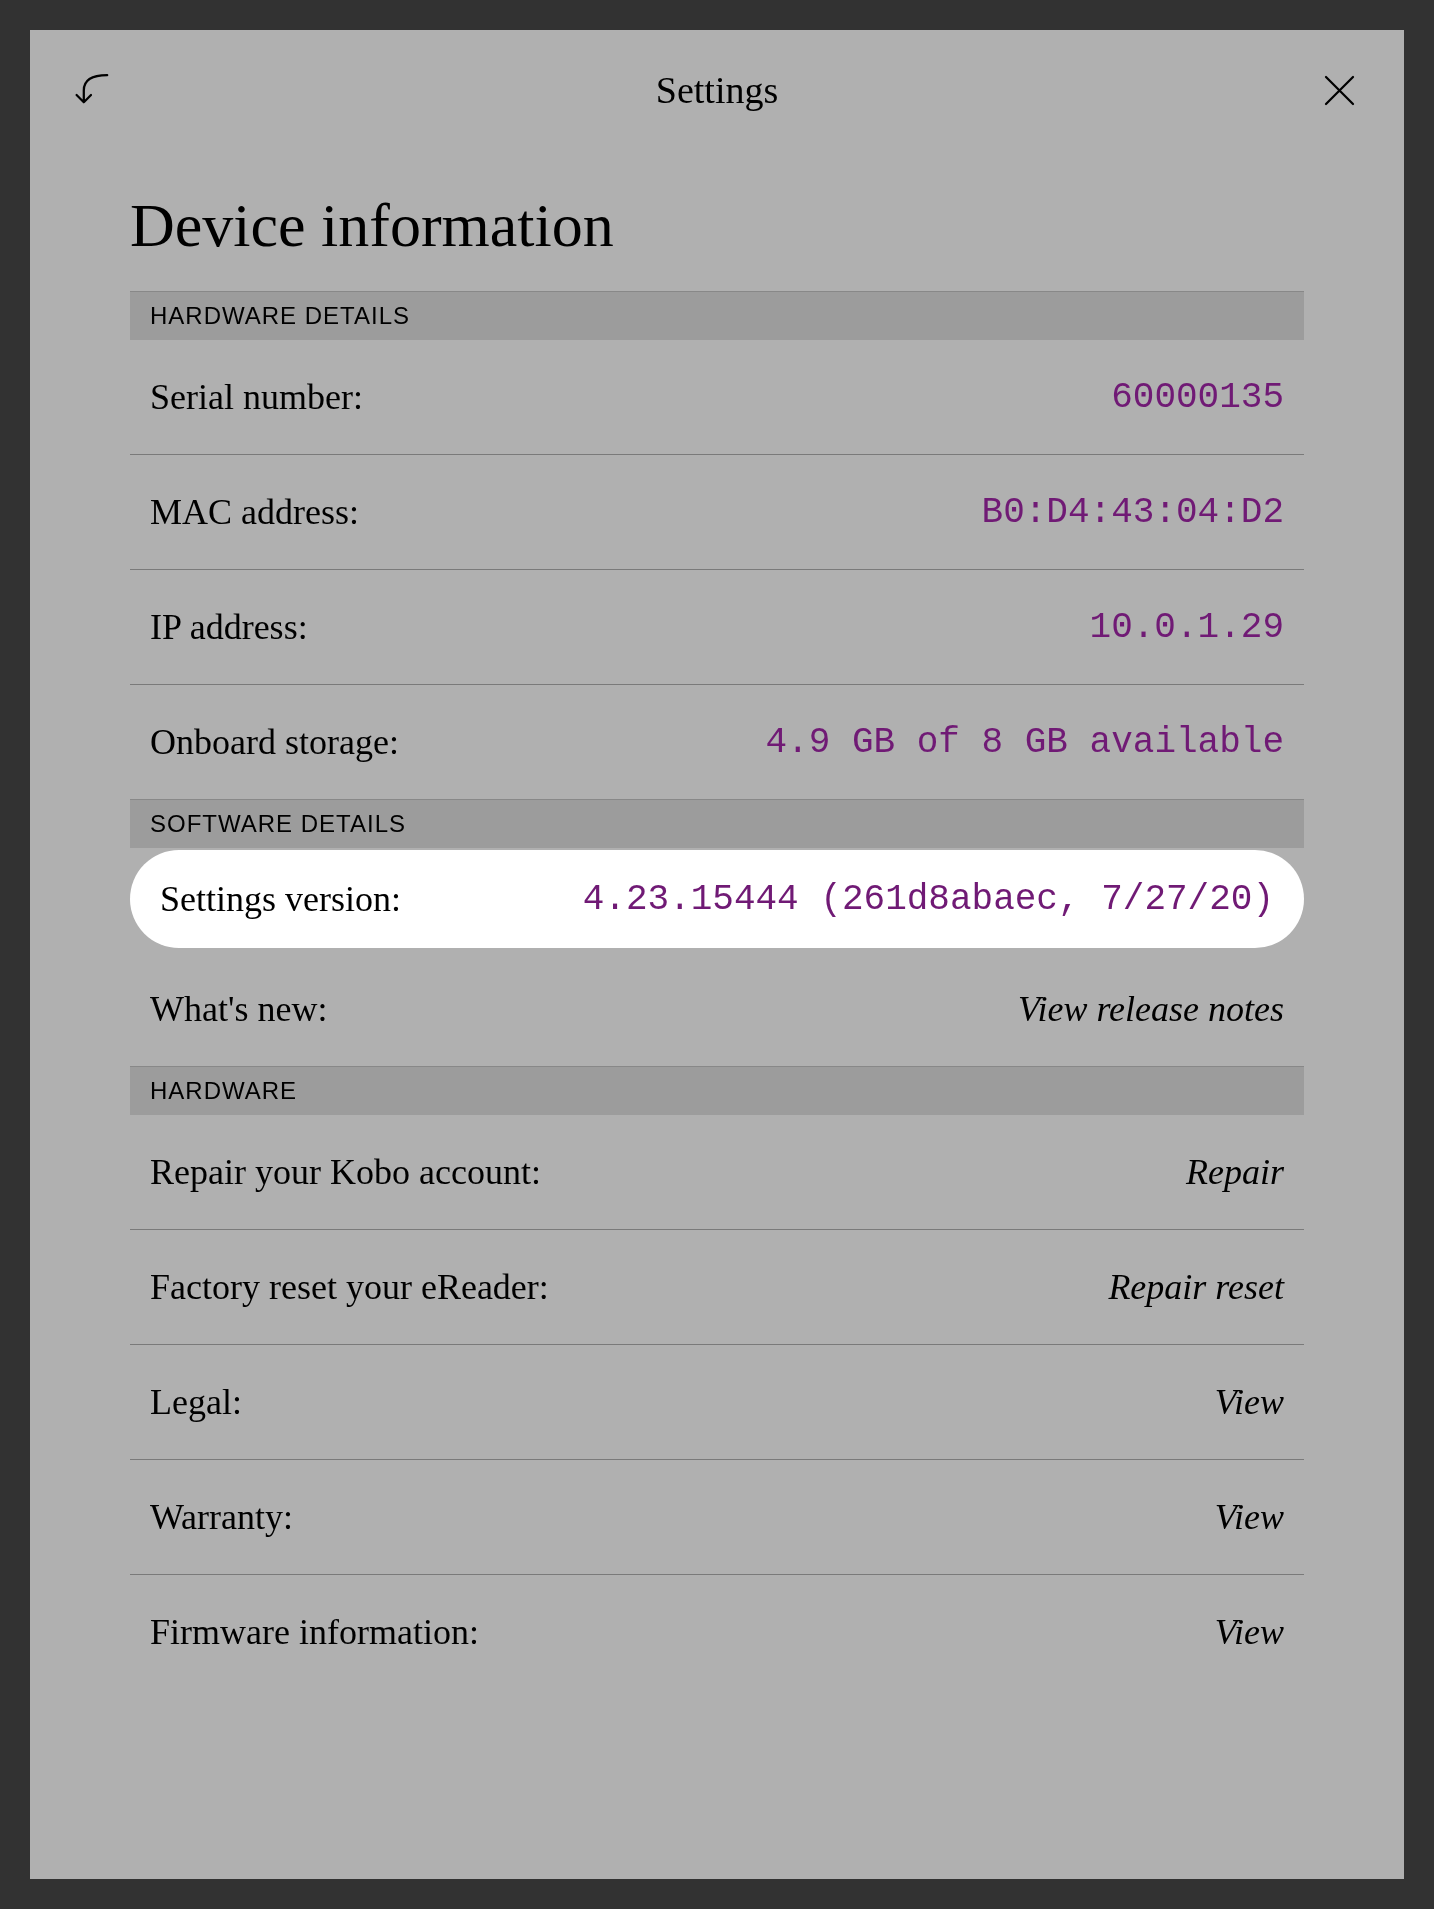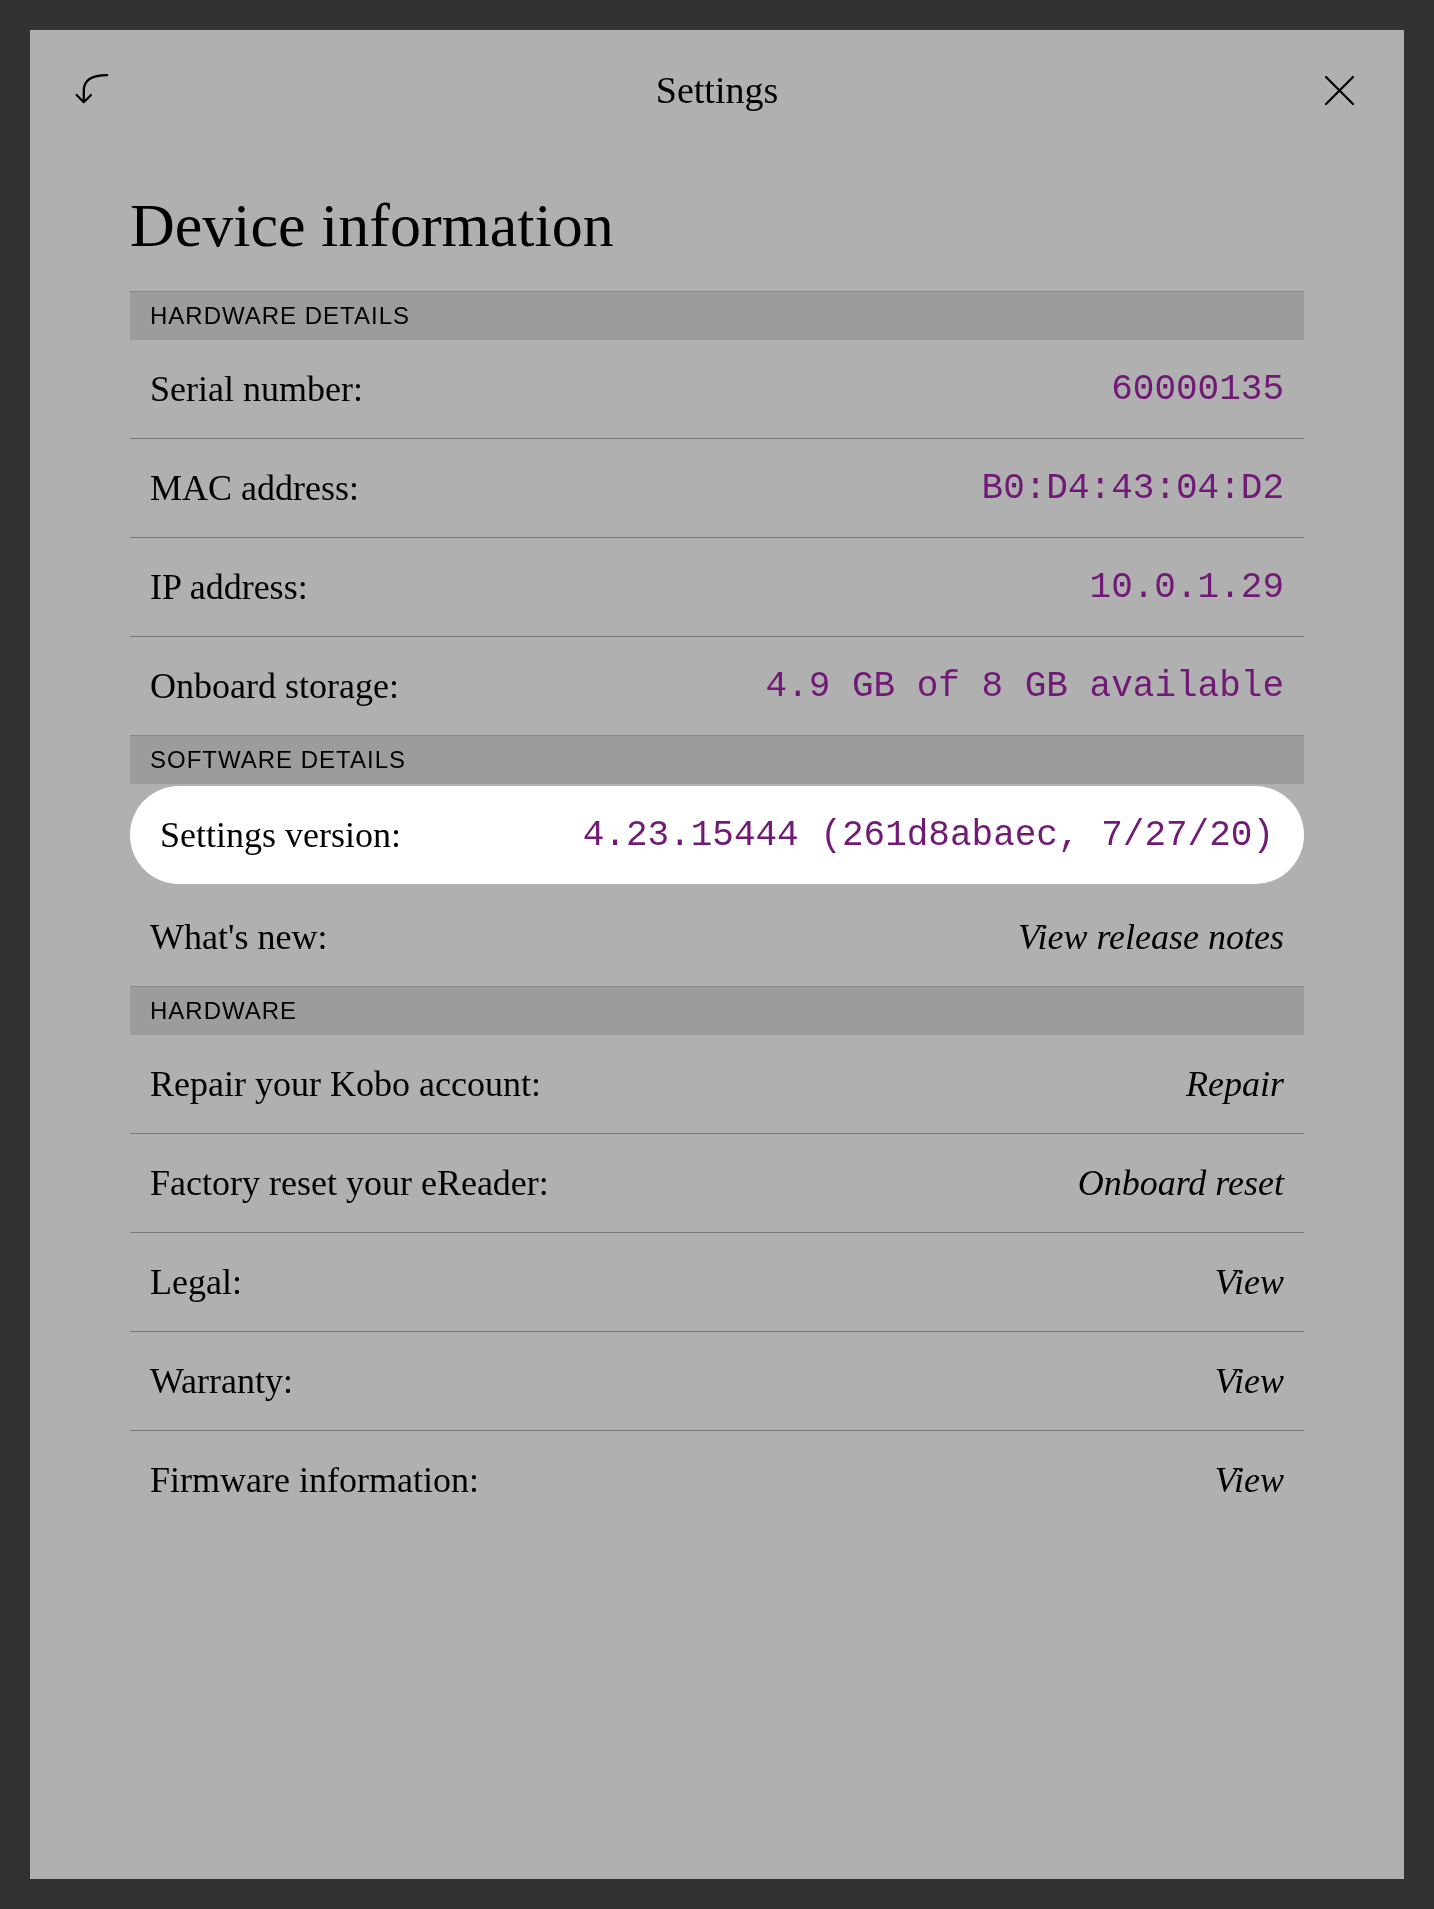--- a/index.html
+++ b/index.html
@@ -63,21 +63,21 @@
       font-size: 24px;
       color: #000;
       font-family: 'Helvetica Neue', Arial, sans-serif;
       letter-spacing: 1px;
       border-top: 1px solid #888;
     }
     .row {
       display: flex;
       justify-content: space-between;
       align-items: center;
-      padding: 28px 20px;
+      padding: 36px 20px;
       border-bottom: 1px solid #7a7a7a;
     }
     .row-label {
       font-size: 36px;
       color: #000;
       font-family: Georgia, serif;
     }
     .row-value {
       font-size: 36px;
       color: #701a75;
@@ -169,21 +169,21 @@
 
     <div class="section-header">HARDWARE</div>
 
     <div class="row">
       <span class="row-label">Repair your Kobo account:</span>
       <span class="row-action">Repair</span>
     </div>
 
     <div class="row">
       <span class="row-label">Factory reset your eReader:</span>
-      <span class="row-action">Onboard reset</span>
+      <span class="row-action">Repair reset</span>
     </div>
 
     <div class="row">
       <span class="row-label">Legal:</span>
       <span class="row-action">View</span>
     </div>
 
     <div class="row">
       <span class="row-label">Warranty:</span>
       <span class="row-action">View</span>

